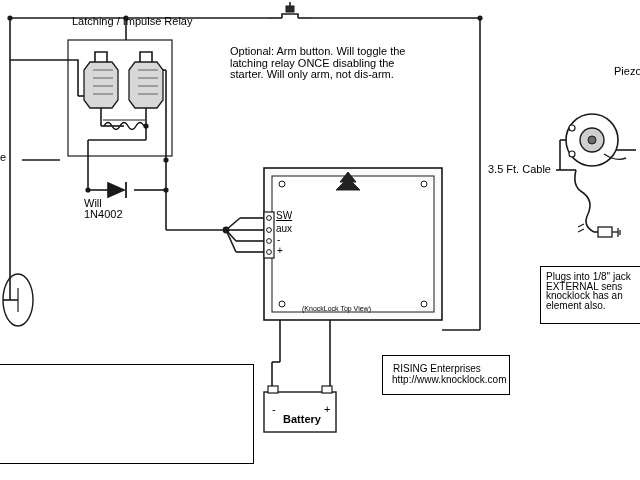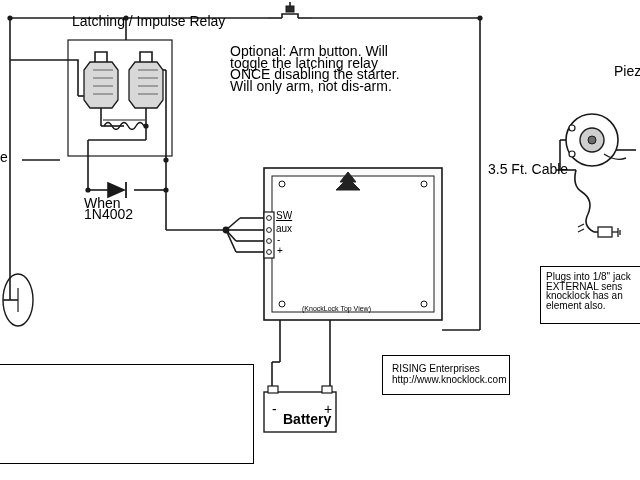--- a/index.html
+++ b/index.html
@@ -5,21 +5,21 @@
   html,body{margin:0;padding:0;}
   body{
     width:640px;height:480px;
     background:#ffffff;
     font-family:"Liberation Sans", sans-serif;
     overflow:hidden;
     position:relative;
   }
   #stage{position:absolute;left:0;top:0;width:640px;height:480px;}
   svg#wires{position:absolute;left:0;top:0;width:640px;height:480px;}
-  .txt{position:absolute;color:#000;font-size:14px;line-height:11.5px;}
+  .txt{position:absolute;color:#000;font-size:11px;line-height:11.5px;}
   .txt.small{font-size:10px;line-height:9.5px;}
   .txt.tiny{font-size:7px;line-height:8.5px;}
   .box{position:absolute;border:1px solid #000;background:#fff;}
 </style>
 </head>
 <body>
 
 <div id="stage">
 
   <svg id="wires" viewBox="0 0 640 480">
@@ -157,42 +157,42 @@
       <rect x="264" y="392" width="72" height="40" fill="#ffffff" stroke="#1a1a1a" stroke-width="1.4"></rect>
       <rect x="268" y="386" width="10" height="7" fill="#ffffff" stroke="#1a1a1a" stroke-width="1.2"></rect>
       <rect x="322" y="386" width="10" height="7" fill="#ffffff" stroke="#1a1a1a" stroke-width="1.2"></rect>
     </g>
   </svg>
 
   <div class="txt" style="left:72px;top:16px;">Latching / Impulse Relay</div>
 
   <div class="txt" style="left:230px;top:46px;width:186px;">Optional:  Arm button.  Will toggle the latching relay ONCE disabling the starter.  Will only arm, not dis-arm.</div>
 
-  <div class="txt" style="left:84px;top:198px;">When</div>
+  <div class="txt" style="left:84px;top:198px;">Will</div>
   <div class="txt" style="left:84px;top:209px;">1N4002</div>
 
   <div class="txt" style="left:0px;top:152px;">e</div>
 
   <div class="txt small" style="left:276px;top:211px;text-decoration:underline;">SW</div>
   <div class="txt small" style="left:276px;top:224px;">aux</div>
   <div class="txt small" style="left:277px;top:235px;">-</div>
   <div class="txt small" style="left:277px;top:246px;">+</div>
 
   <div class="txt tiny" style="left:302px;top:305px;">(KnockLock Top View)</div>
 
   <div class="txt" style="left:488px;top:164px;">3.5 Ft. Cable</div>
 
   <div class="txt" style="left:614px;top:66px;">Piezo</div>
 
   <div class="txt" style="left:272px;top:404px;">-</div>
   <div class="txt" style="left:324px;top:404px;">+</div>
   <div class="txt" style="left:283px;top:414px;font-weight:bold;">Battery</div>
 
   <div class="box" style="left:382px;top:355px;width:126px;height:38px;"></div>
-  <div class="txt small" style="left:392px;top:364px;">RISING Enterprises</div>
+  <div class="txt small" style="left:384px;top:364px;padding-left:9px;">RISING Enterprises</div>
   <div class="txt small" style="left:392px;top:375px;text-align:right;">http://www.knocklock.com</div>
 
   <div class="box" style="left:540px;top:266px;width:100px;height:56px;"></div>
   <div class="txt small" style="left:546px;top:272px;width:96px;">Plugs into 1/8" jack EXTERNAL sens knocklock has an element also.</div>
 
   <div class="box" style="left:-4px;top:364px;width:256px;height:98px;"></div>
 
 </div>
 
 </body></html>

